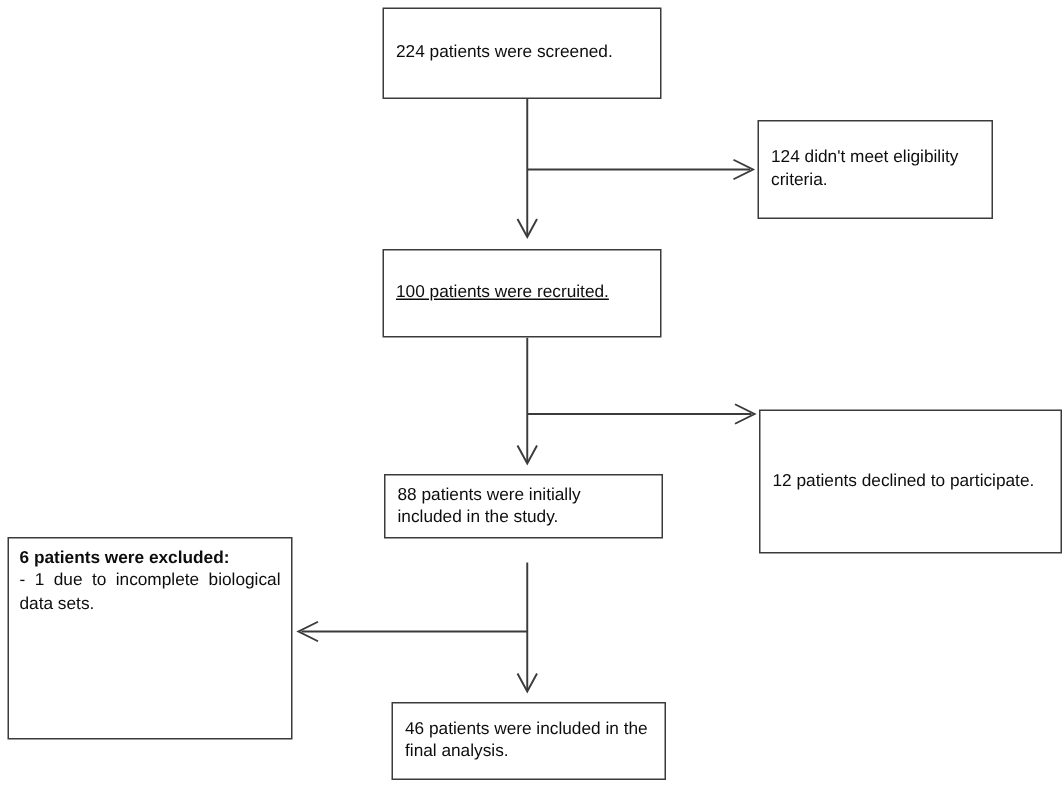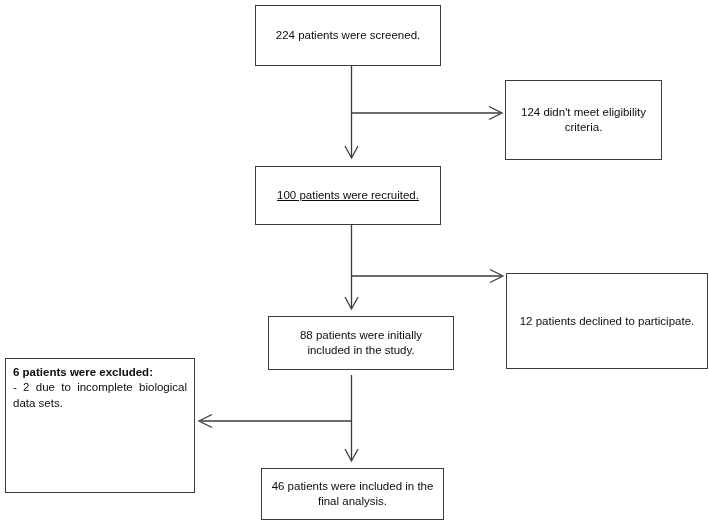--- a/index.html
+++ b/index.html
@@ -23,37 +23,37 @@
     height: 525px;
   }
   .node {
     position: absolute;
     box-sizing: border-box;
     border: 1px solid #3b3b3b;
     background: #ffffff;
     display: flex;
     align-items: center;
     justify-content: center;
-    text-align: center;
+    text-align: left;
     font-size: 11.5px;
     line-height: 15px;
     color: #0d0d0d;
     padding: 2px 8px;
   }
   .node-text {
     display: block;
     width: 100%;
   }
 
   
   #node-screened   { left: 255px; top: 5px;   width: 186px; height: 61px; }
-  #node-ineligible { left: 505px; top: 80px;  width: 157px; height: 80px; }
+  #node-ineligible { left: 505px; top: 80px;  width: 157px; height: 66px; }
   #node-recruited  { left: 255px; top: 166px; width: 186px; height: 59px; text-decoration: underline; }
   #node-declined   { left: 506px; top: 241px; width: 202px; height: 96px; margin-top: 32px; }
-  #node-initial    { left: 268px; top: 316px; width: 186px; height: 54px; }
+  #node-initial    { left: 256px; top: 316px; width: 186px; height: 43px; }
   #node-final      { left: 261px; top: 468px; width: 183px; height: 52px; }
 
   
   #node-excluded {
     left: 5px;
     top: 358px;
     width: 190px;
     height: 135px;
     display: block;
     text-align: justify;
@@ -134,14 +134,14 @@
 <div class="node" id="node-initial">
   <span class="node-text">88 patients were initially included in the study.</span>
 </div>
 
 <div class="node" id="node-final">
   <span class="node-text">46 patients were included in the final analysis.</span>
 </div>
 
 <div class="node" id="node-excluded">
   <span class="excl-title">6 patients were excluded:</span>
-  <span class="excl-line">- 2 due to incomplete biological data sets.</span>
+  <span class="excl-line">- 1 due to incomplete biological data sets.</span>
 </div>
 
 </body></html>

